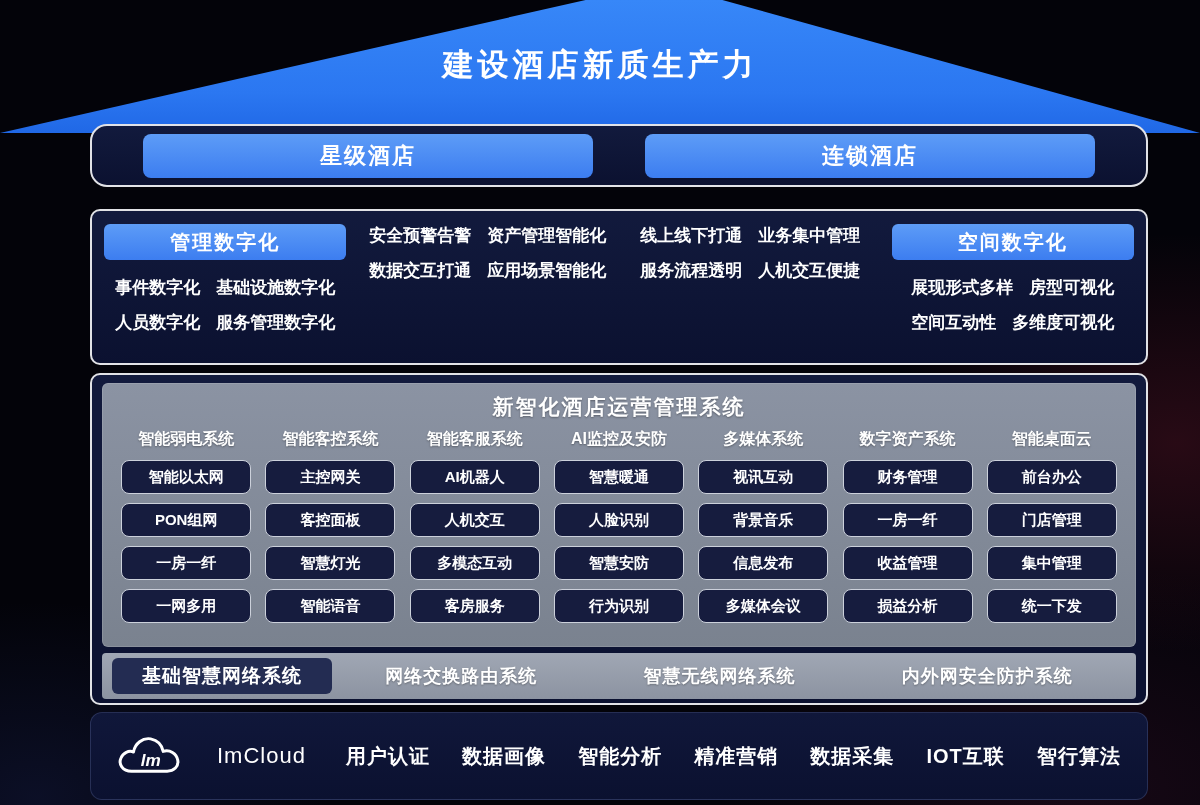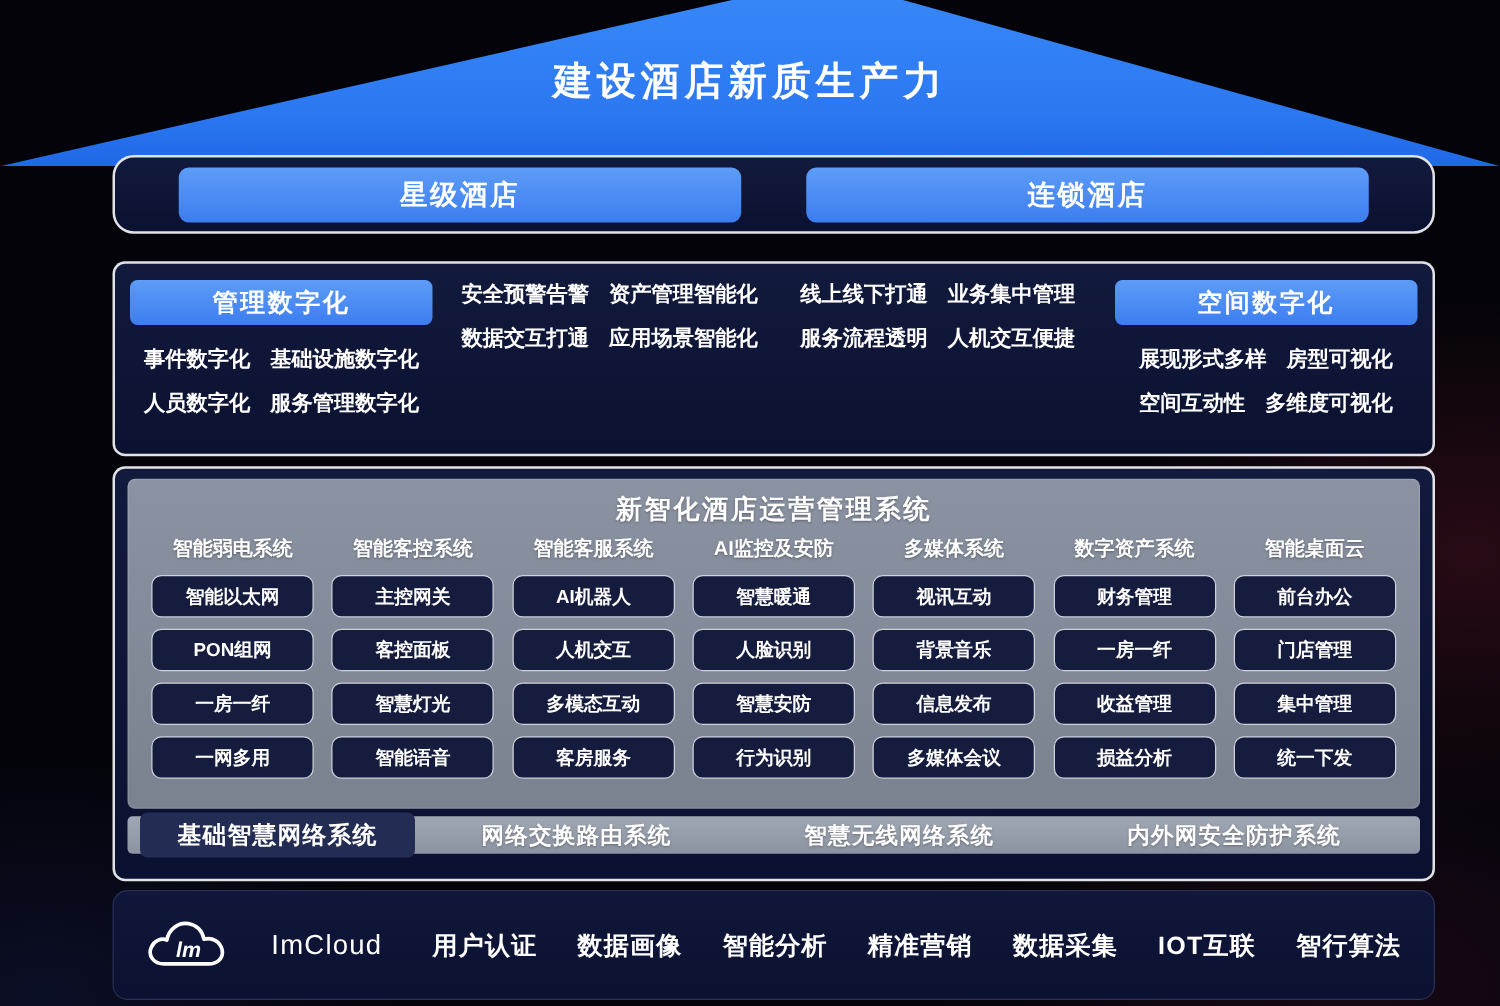--- a/index.html
+++ b/index.html
@@ -54,21 +54,21 @@
   .sys-col{flex:1;display:flex;flex-direction:column;align-items:center;margin:0 4px;min-width:0;}
   .sys-head{font-size:16px;font-weight:700;color:#fff;margin-bottom:10px;white-space:nowrap;text-shadow:0 1px 2px rgba(0,0,0,0.35);}
   .sys-item{
     width:100%;max-width:128px;height:32px;margin-bottom:9px;
     display:flex;align-items:center;justify-content:center;
     background:#161c3e;border:1px solid #ccd1db;border-radius:8px;
     font-size:15px;font-weight:700;color:#fff;white-space:nowrap;
   }
   
   .net-bar{
-    margin-top:6px;height:30px;border-radius:4px;
+    margin-top:6px;height:46px;border-radius:4px;
     background:linear-gradient(180deg,#a0a7b4 0%,#8c93a1 100%);
     display:flex;align-items:center;padding:0 10px;box-sizing:border-box;
   }
   .net-highlight{
     width:220px;height:36px;flex:0 0 auto;
     display:flex;align-items:center;justify-content:center;
     background:#232c52;border-radius:6px;font-size:19px;font-weight:700;letter-spacing:1px;color:#fff;
   }
   .net-items{flex:1;display:flex;justify-content:space-around;align-items:center;}
   .net-item{font-size:18px;font-weight:700;color:#fff;letter-spacing:1px;text-shadow:0 1px 2px rgba(0,0,0,0.3);}

